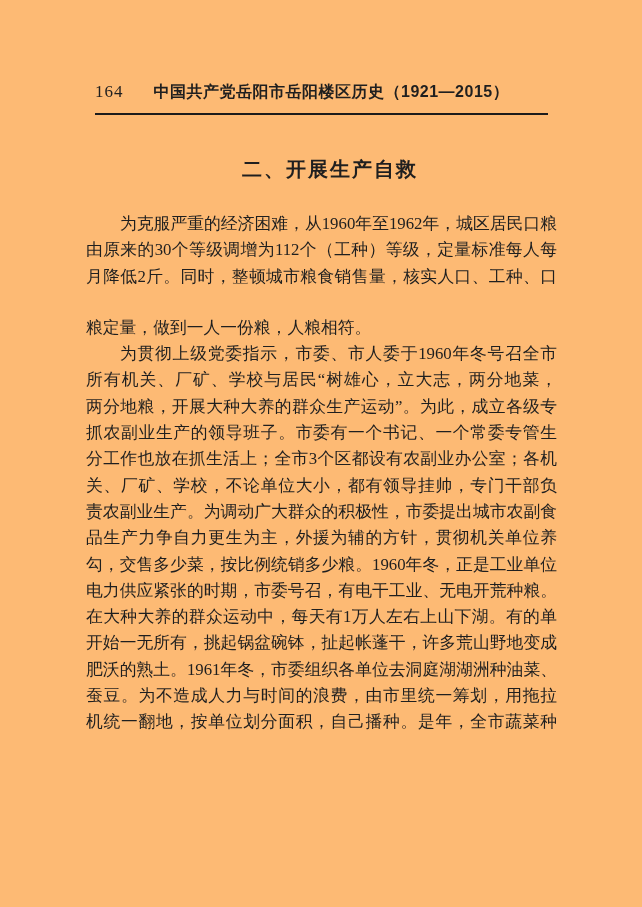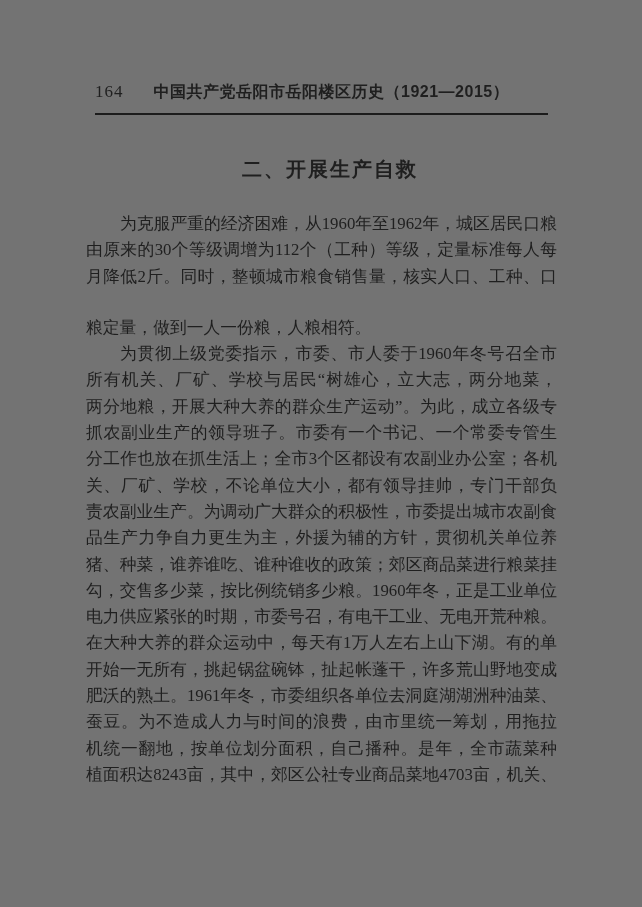--- a/index.html
+++ b/index.html
@@ -4,21 +4,21 @@
 <style>
   html, body {
     margin: 0;
     padding: 0;
     background: #ffffff;
   }
   .page {
     position: relative;
     width: 642px;
     height: 907px;
-    background: #737373;
+    background: #fdba74;
     color: #1f1f1f;
     overflow: hidden;
     font-family: "Liberation Serif", "DejaVu Serif", serif;
   }
   
   .running-head {
     position: absolute;
     left: 95px;
     top: 82px;
     width: 453px;
@@ -93,24 +93,22 @@
       <div class="line">月降低2斤。同时，整顿城市粮食销售量，核实人口、工种、口</div>
       <div class="line short">粮定量，做到一人一份粮，人粮相符。</div>
       <div class="line first">为贯彻上级党委指示，市委、市人委于1960年冬号召全市</div>
       <div class="line">所有机关、厂矿、学校与居民“树雄心，立大志，两分地菜，</div>
       <div class="line">两分地粮，开展大种大养的群众生产运动”。为此，成立各级专</div>
       <div class="line">抓农副业生产的领导班子。市委有一个书记、一个常委专管生</div>
       <div class="line">分工作也放在抓生活上；全市3个区都设有农副业办公室；各机</div>
       <div class="line">关、厂矿、学校，不论单位大小，都有领导挂帅，专门干部负</div>
       <div class="line">责农副业生产。为调动广大群众的积极性，市委提出城市农副食</div>
       <div class="line">品生产力争自力更生为主，外援为辅的方针，贯彻机关单位养</div>
-      <div class="line">猪、种菜，谁养谁吃、谁种谁收的政策；郊区商品菜进行粮菜挂</div>
       <div class="line">勾，交售多少菜，按比例统销多少粮。1960年冬，正是工业单位</div>
       <div class="line">电力供应紧张的时期，市委号召，有电干工业、无电开荒种粮。</div>
       <div class="line">在大种大养的群众运动中，每天有1万人左右上山下湖。有的单</div>
       <div class="line">开始一无所有，挑起锅盆碗钵，扯起帐蓬干，许多荒山野地变成</div>
       <div class="line">肥沃的熟土。1961年冬，市委组织各单位去洞庭湖湖洲种油菜、</div>
       <div class="line">蚕豆。为不造成人力与时间的浪费，由市里统一筹划，用拖拉</div>
       <div class="line">机统一翻地，按单位划分面积，自己播种。是年，全市蔬菜种</div>
-      <div class="line">植面积达8243亩，其中，郊区公社专业商品菜地4703亩，机关、</div>
     </div>
 
 </div>
 
 </body></html>

